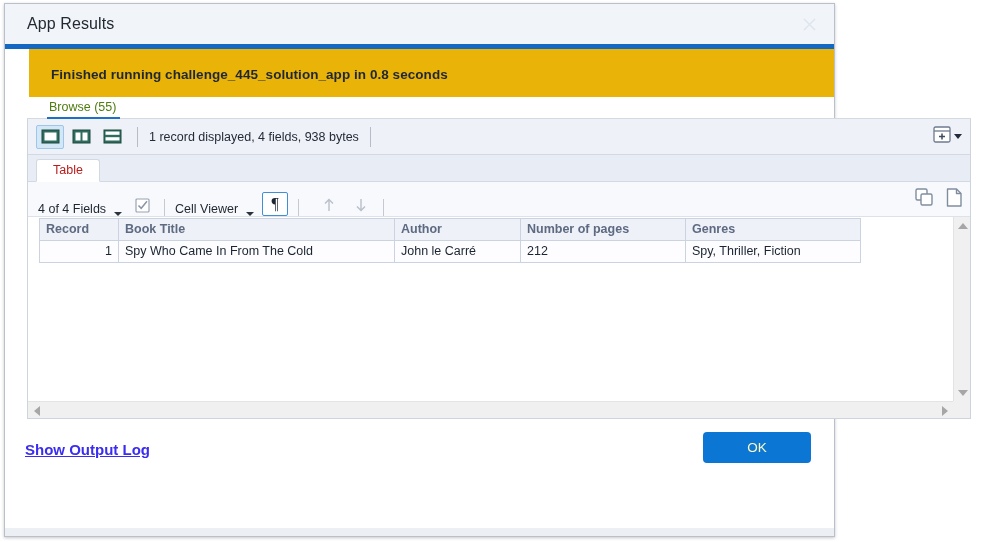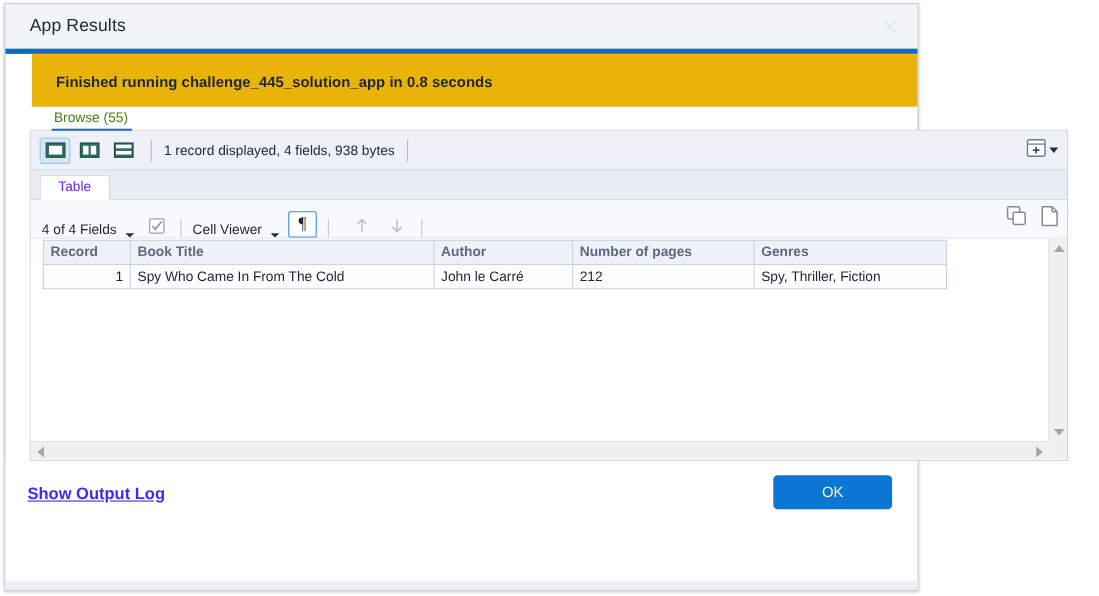--- a/index.html
+++ b/index.html
@@ -179,21 +179,21 @@
     box-sizing: border-box;
   }
   .fm-tab {
     background: #ffffff;
     border: 1px solid #d3d9e2;
     border-bottom: 1px solid #ffffff;
     margin-bottom: -1px;
     border-radius: 3px 3px 0 0;
     padding: 3px 16px 4px 16px;
     font-size: 12.5px;
-    color: #6d28d9;
+    color: #b91c1c;
     cursor: default;
   }
 
   
   .fm-fieldsbar {
     height: 34px;
     background: #f7f9fc;
     border-bottom: 1px solid #dde2ea;
     display: flex;
     align-items: flex-end;

